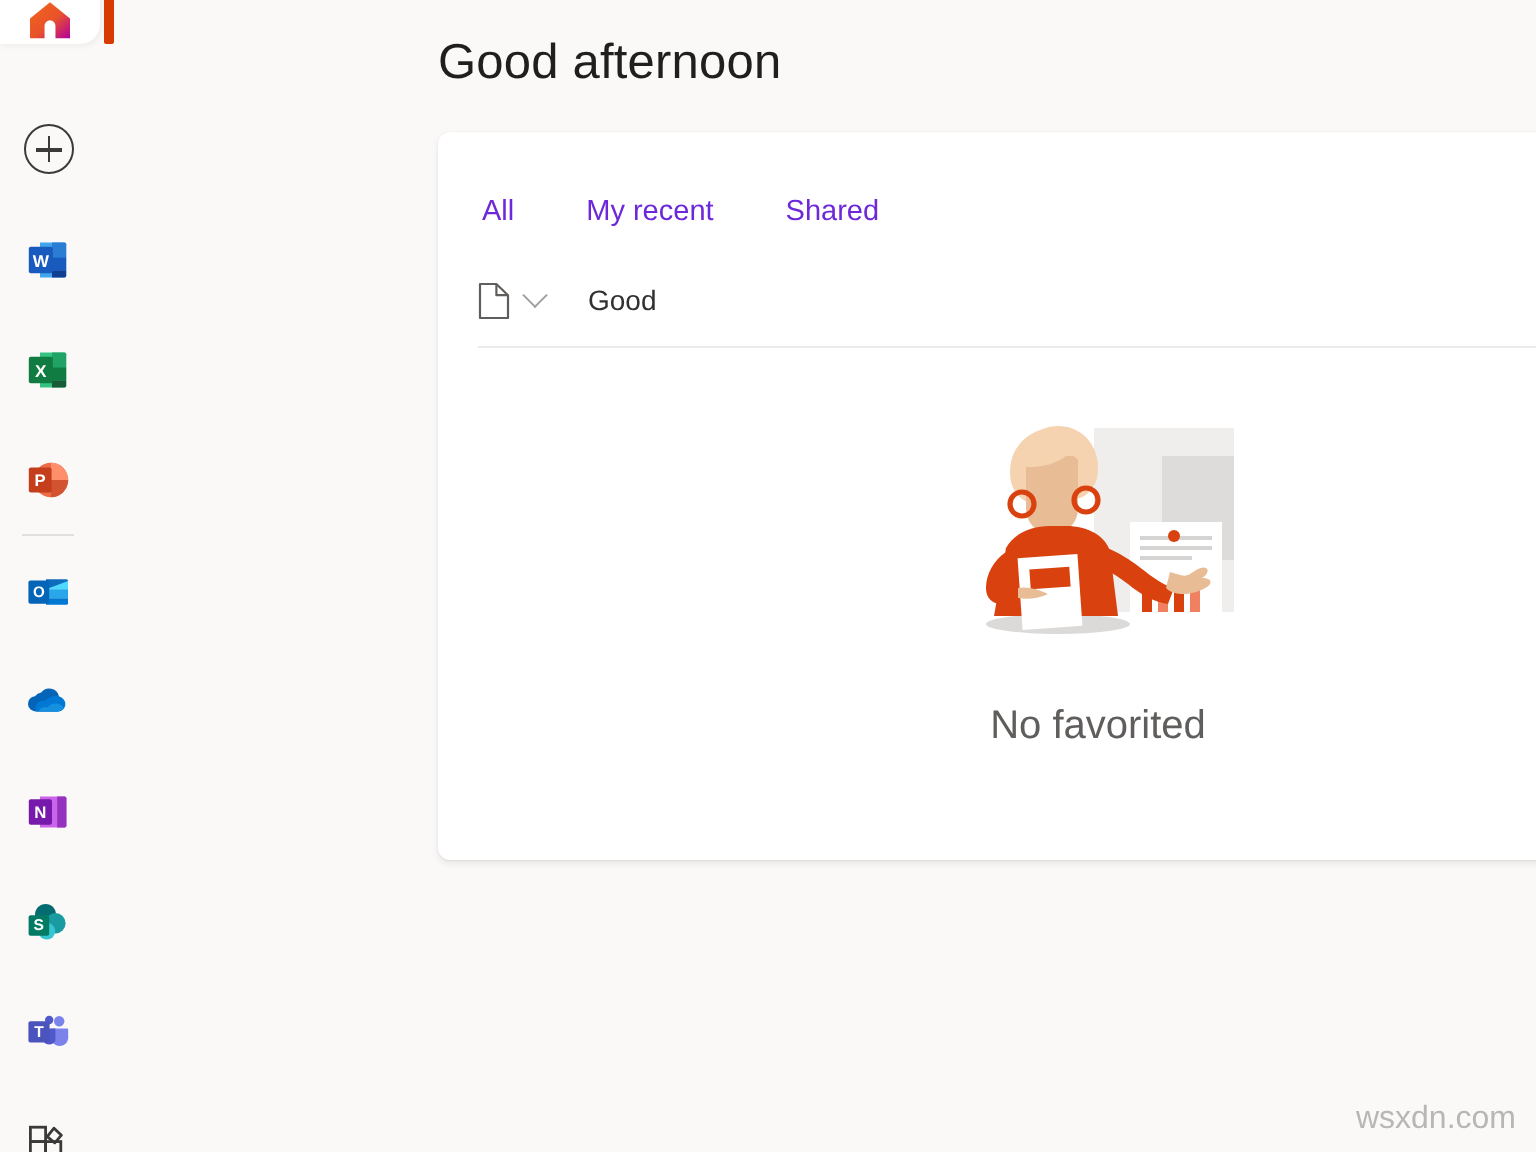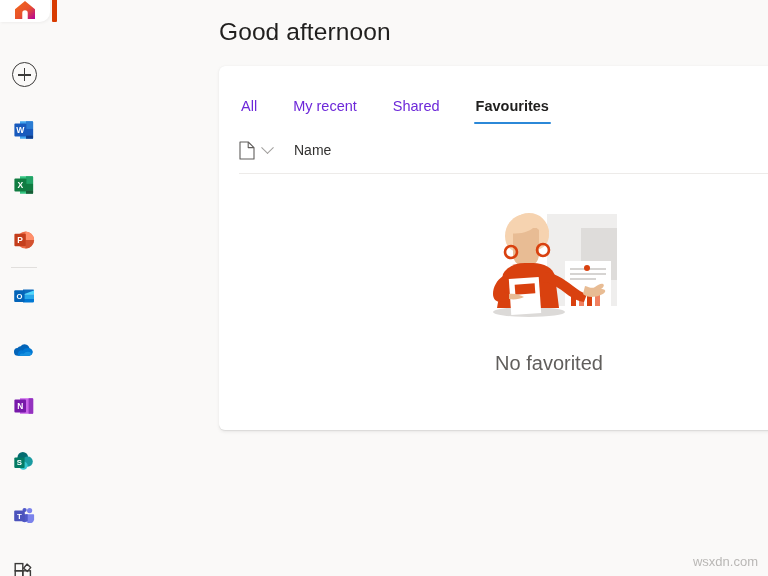--- a/index.html
+++ b/index.html
@@ -184,21 +184,21 @@
   .empty-sub {
     margin-top: 10px;
     font-size: 13.5px;
     color: #605e5c;
     white-space: nowrap;
   }
 
   .watermark {
     position: absolute;
     right: 10px; bottom: 7px;
-    font-size: 13px;
+    font-size: 16px;
     color: #b9b7b5;
     font-family: "Liberation Sans", sans-serif;
   }
 </style>
 </head>
 <body>
 
 <div id="app">
 
   <div class="sidebar">
@@ -321,32 +321,31 @@
   <div class="main">
 
     <div class="greeting">Good afternoon</div>
 
     <div class="card">
 
       <div class="tabs">
         <div class="tab">All</div>
         <div class="tab">My recent</div>
         <div class="tab">Shared</div>
-        <div class="tab selected">Favourites</div>
       </div>
 
       <div class="col-head">
         <div style="display:flex;align-items:center;">
           <svg class="doc-head-icon" viewBox="0 0 16 19">
             <path d="M1 1h8.2L15 6.6V18H1z" fill="#ffffff" stroke="#605e5c" stroke-width="1.1" stroke-linejoin="round"></path>
             <path d="M9.2 1v5.6H15" fill="none" stroke="#605e5c" stroke-width="1.1" stroke-linejoin="round"></path>
           </svg>
           <span class="chev"></span>
         </div>
-        <div class="col-name">Name</div>
+        <div class="col-name">Good</div>
         <div class="col-spacer"></div>
 
       </div>
 
       <div class="empty">
         <svg class="illus" viewBox="0 0 160 122">
 
           <rect x="78" y="8" width="70" height="92" fill="#efeeed"></rect>
           <rect x="112" y="22" width="36" height="52" fill="#dedcda"></rect>
 

